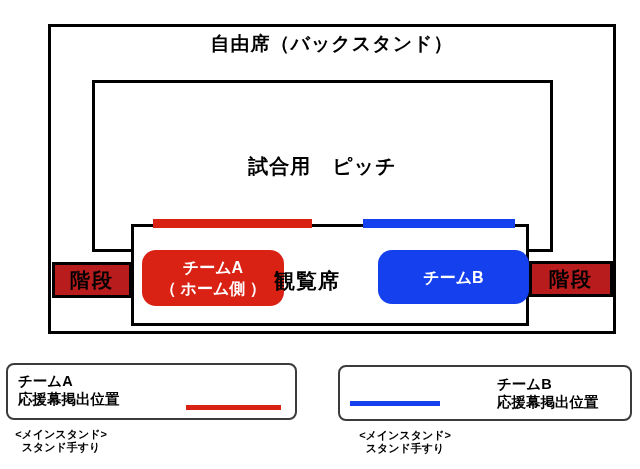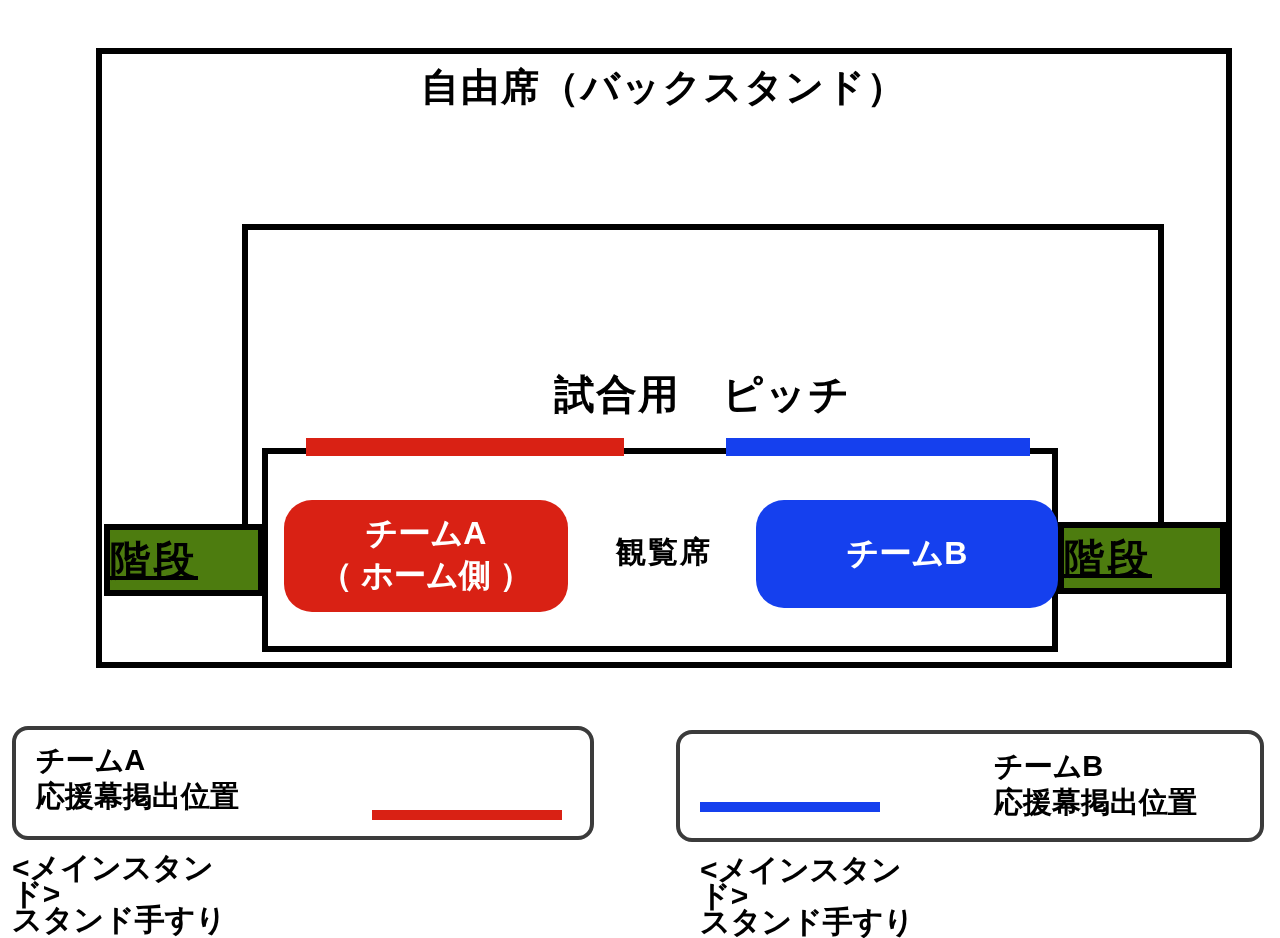--- a/index.html
+++ b/index.html
@@ -22,75 +22,73 @@
   
   .outer-rect{
     position:absolute;left:48px;top:24px;width:568px;height:310px;
     border:3px solid #000;background:#fff;
   }
   .back-stand-label{
     position:absolute;left:48px;top:31px;width:568px;
     text-align:center;font-size:19px;letter-spacing:1px;
   }
   .pitch-rect{
-    position:absolute;left:121px;top:80px;width:461px;height:172px;
+    position:absolute;left:92px;top:80px;width:461px;height:172px;
     border:3px solid #000;background:#fff;
     display:flex;flex-direction:column;align-items:center;justify-content:center;
     font-size:20px;line-height:27px;letter-spacing:1px;
     z-index:1;
-    margin-top:32px;
   }
   .spectator-box{
     position:absolute;left:131px;top:224px;width:398px;height:102px;
     border:3px solid #000;background:#fff;
     z-index:2;
   }
   .banner-bar{
     position:absolute;top:219px;height:9px;z-index:3;
   }
   .banner-bar.a{left:153px;width:159px;background:var(--team-a);}
   .banner-bar.b{left:363px;width:152px;background:var(--team-b);}
   .stairs{
     position:absolute;width:80px;height:36px;
-    border:3px solid #000;background:#4d7c0f;
-    display:flex;align-items:center;justify-content:flex-start;
+    border:3px solid #000;background:#b91c1c;
+    display:flex;align-items:center;justify-content:center;
     font-size:20px;letter-spacing:2px;
     z-index:2;
-    text-decoration:underline;
   }
   .stairs.left{left:52px;top:262px;}
   .stairs.right{left:529px;top:261px;width:84px;}
   .team-box{
     position:absolute;z-index:3;border-radius:14px;
     display:flex;flex-direction:column;align-items:center;justify-content:center;
     color:#fff;font-size:16px;line-height:21px;text-align:center;
   }
   .team-box.a{left:142px;top:250px;width:142px;height:56px;background:var(--team-a);}
   .team-box.b{left:378px;top:250px;width:151px;height:54px;background:var(--team-b);}
   .spectator-label{
-    position:absolute;left:287px;top:267px;width:90px;
-    text-align:center;font-size:15px;z-index:3;letter-spacing:1px;
+    position:absolute;left:274px;top:267px;width:90px;
+    font-size:21px;z-index:3;letter-spacing:1px;
   }
   
   .legend-box{
     position:absolute;border:2px solid #3b3b3b;border-radius:8px;background:#fff;
   }
   .legend-box.a{left:6px;top:363px;width:291px;height:57px;}
   .legend-box.b{left:338px;top:365px;width:294px;height:56px;}
   .legend-text{
     position:absolute;font-size:14.5px;line-height:17.5px;
   }
   .legend-box.a .legend-text{left:10px;top:8px;}
   .legend-box.b .legend-text{left:157px;top:9px;}
   .legend-swatch{position:absolute;height:5px;}
   .legend-box.a .legend-swatch{left:178px;top:40px;width:95px;background:var(--team-a);}
   .legend-box.b .legend-swatch{left:10px;top:34px;width:90px;background:var(--team-b);}
   .legend-note{
-    position:absolute;width:110px;
-    font-size:15px;line-height:13px;
+    position:absolute;width:110px;text-align:center;
+    font-size:11px;line-height:13px;
   }
   .legend-note.a{left:6px;top:428px;}
   .legend-note.b{left:350px;top:429px;}
 </style>
 </head>
 <body>
 
 <div class="stage">
 
   <div class="outer-rect"></div>

